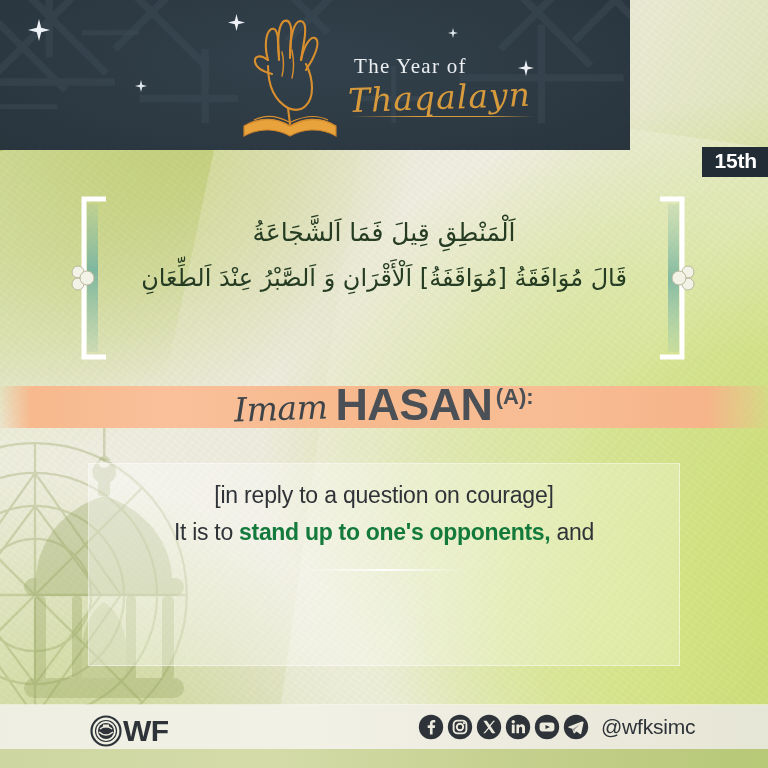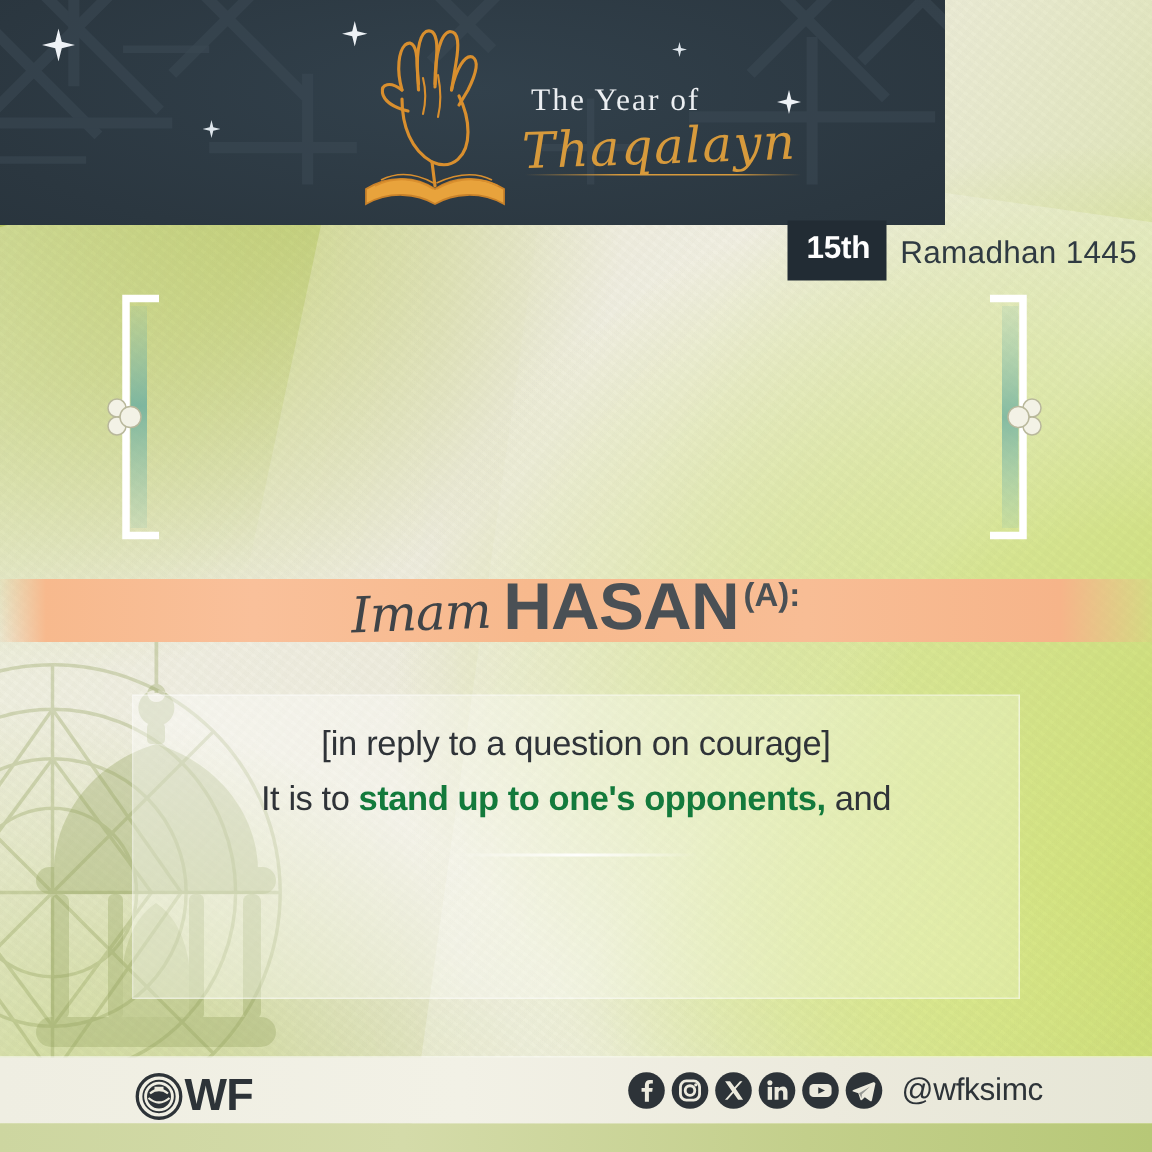--- a/index.html
+++ b/index.html
@@ -79,21 +79,21 @@
     transform:rotate(-2deg);
   }
   .brand-underline{
     position:absolute;left:114px;top:108px;width:184px;height:1px;
     background:linear-gradient(90deg,rgba(215,154,60,0),#d79a3c 35%,#d79a3c 75%,rgba(215,154,60,0));
   }
 
   
   .datebar{
     position:absolute;right:0;top:151px;height:36px;
-    display:flex;align-items:stretch;
+    display:flex;align-items:stretch;flex-direction:column;
   }
   .date-day{
     background:#222c34;color:#fff;
     font-size:21px;font-weight:bold;
     padding:2px 11px 4px 13px;
     display:flex;align-items:center;
     letter-spacing:-.2px;
     margin-top:-4px;
   }
   .date-rest{
@@ -309,21 +309,20 @@
 
     <div class="brand">
       <div class="brand-line1">The Year of</div>
       <div class="brand-line2">Thaqalayn</div>
       <div class="brand-underline"></div>
     </div>
   </div>
 
   <div class="datebar">
     <div class="date-day">15th</div>
-    <div class="date-rest">Ramadhan 1445</div>
   </div>
 
   <div class="arabic-wrap">
 
     <svg class="bracket left" viewBox="0 0 46 164">
       <path d="M38 3 L16 3 L16 161 L38 161" fill="none" stroke="#ffffff" stroke-width="5"></path>
       <rect x="19" y="8" width="11" height="148" fill="url(#gl)"></rect>
       <defs>
         <linearGradient id="gl" x1="0" y1="0" x2="0" y2="1">
           <stop offset="0%" stop-color="#7fb9a8" stop-opacity=".15"></stop>
@@ -348,20 +347,24 @@
           <stop offset="100%" stop-color="#8fc3b2" stop-opacity=".2"></stop>
         </linearGradient>
       </defs>
       <g fill="#f3f2e6" stroke="#b9b89c" stroke-width="1">
         <circle cx="36" cy="76" r="6"></circle>
           <circle cx="36" cy="88" r="6"></circle>
         <circle cx="27" cy="82" r="7"></circle>
       </g>
     </svg>
 
+    <div class="arabic-lines">
+      <div class="ar-line ar1">اَلْمَنْطِقِ قِيلَ فَمَا اَلشَّجَاعَةُ</div>
+      <div class="ar-line ar2">قَالَ مُوَافَقَةُ [مُوَاقَفَةُ] اَلْأَقْرَانِ وَ اَلصَّبْرُ عِنْدَ اَلطِّعَانِ</div>
+    </div>
   </div>
 
   <div class="namebanner"></div>
   <div class="nametext">
     <span class="nm-imam">Imam</span>
     <span class="nm-hasan">HASAN</span>
     <span class="nm-a">(A):</span>
   </div>
 
   <div class="quotecard">

